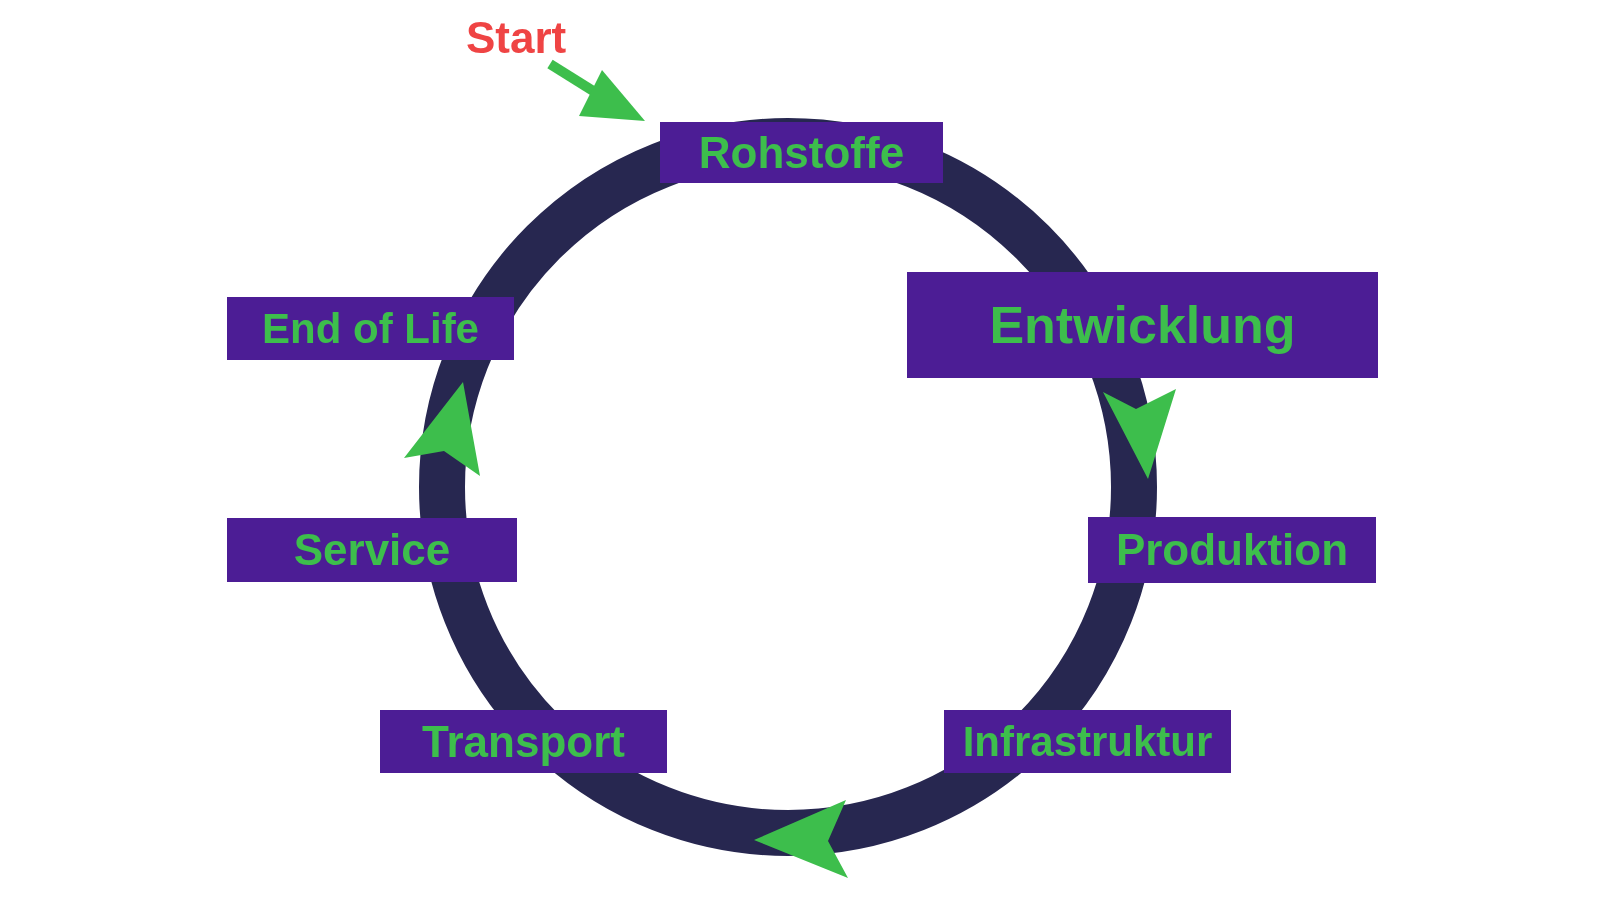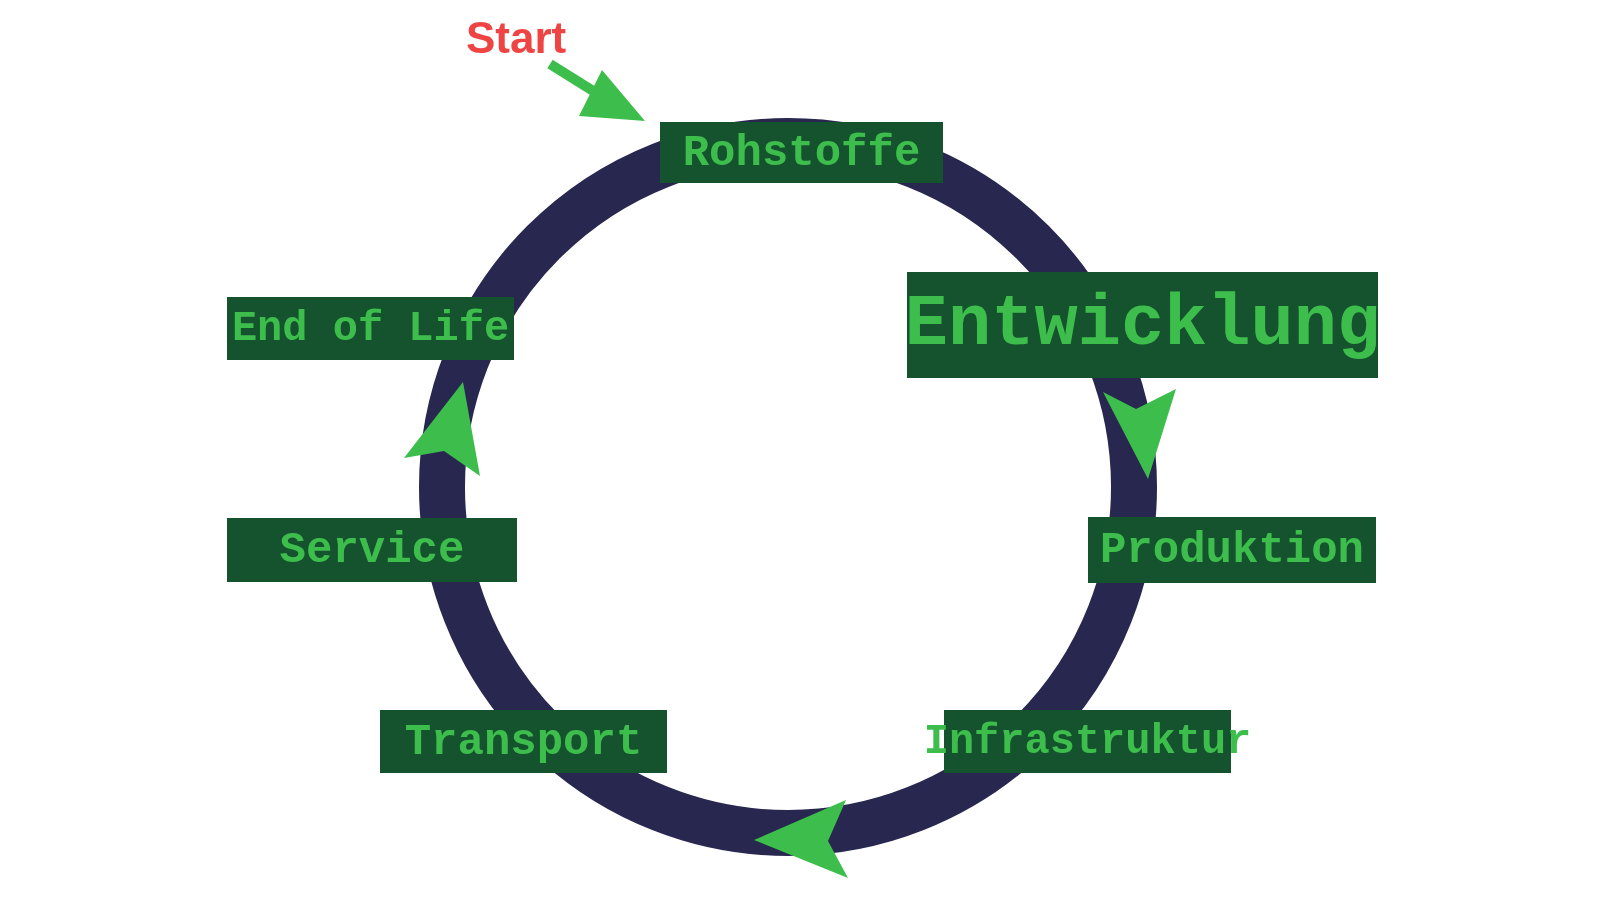--- a/index.html
+++ b/index.html
@@ -17,33 +17,32 @@
   }
   .diagram-svg {
     position: absolute;
     left: 0;
     top: 0;
     width: 1600px;
     height: 900px;
   }
   .stage {
     position: absolute;
-    background: #14532d;
+    background: #4c1d95;
     color: #3dbe4c;
     display: flex;
     align-items: center;
     justify-content: center;
     font-weight: bold;
     white-space: nowrap;
     z-index: 2;
     line-height: 1;
-    font-family: Liberation Mono, monospace;
   }
   .s-rohstoffe    { left: 660px;  top: 122px; width: 283px; height: 61px;  font-size: 44px; }
-  .s-entwicklung  { left: 907px;  top: 272px; width: 471px; height: 106px; font-size: 72px; }
+  .s-entwicklung  { left: 907px;  top: 272px; width: 471px; height: 106px; font-size: 52px; }
   .s-produktion   { left: 1088px; top: 517px; width: 288px; height: 66px;  font-size: 44px; }
   .s-infrastruktur{ left: 944px;  top: 710px; width: 287px; height: 63px;  font-size: 42px; }
   .s-transport    { left: 380px;  top: 710px; width: 287px; height: 63px;  font-size: 44px; }
   .s-service      { left: 227px;  top: 518px; width: 290px; height: 64px;  font-size: 44px; }
   .s-endoflife    { left: 227px;  top: 297px; width: 287px; height: 63px;  font-size: 42px; }
   .start-label {
     position: absolute;
     left: 466px;
     top: 16px;
     font-size: 44px;

